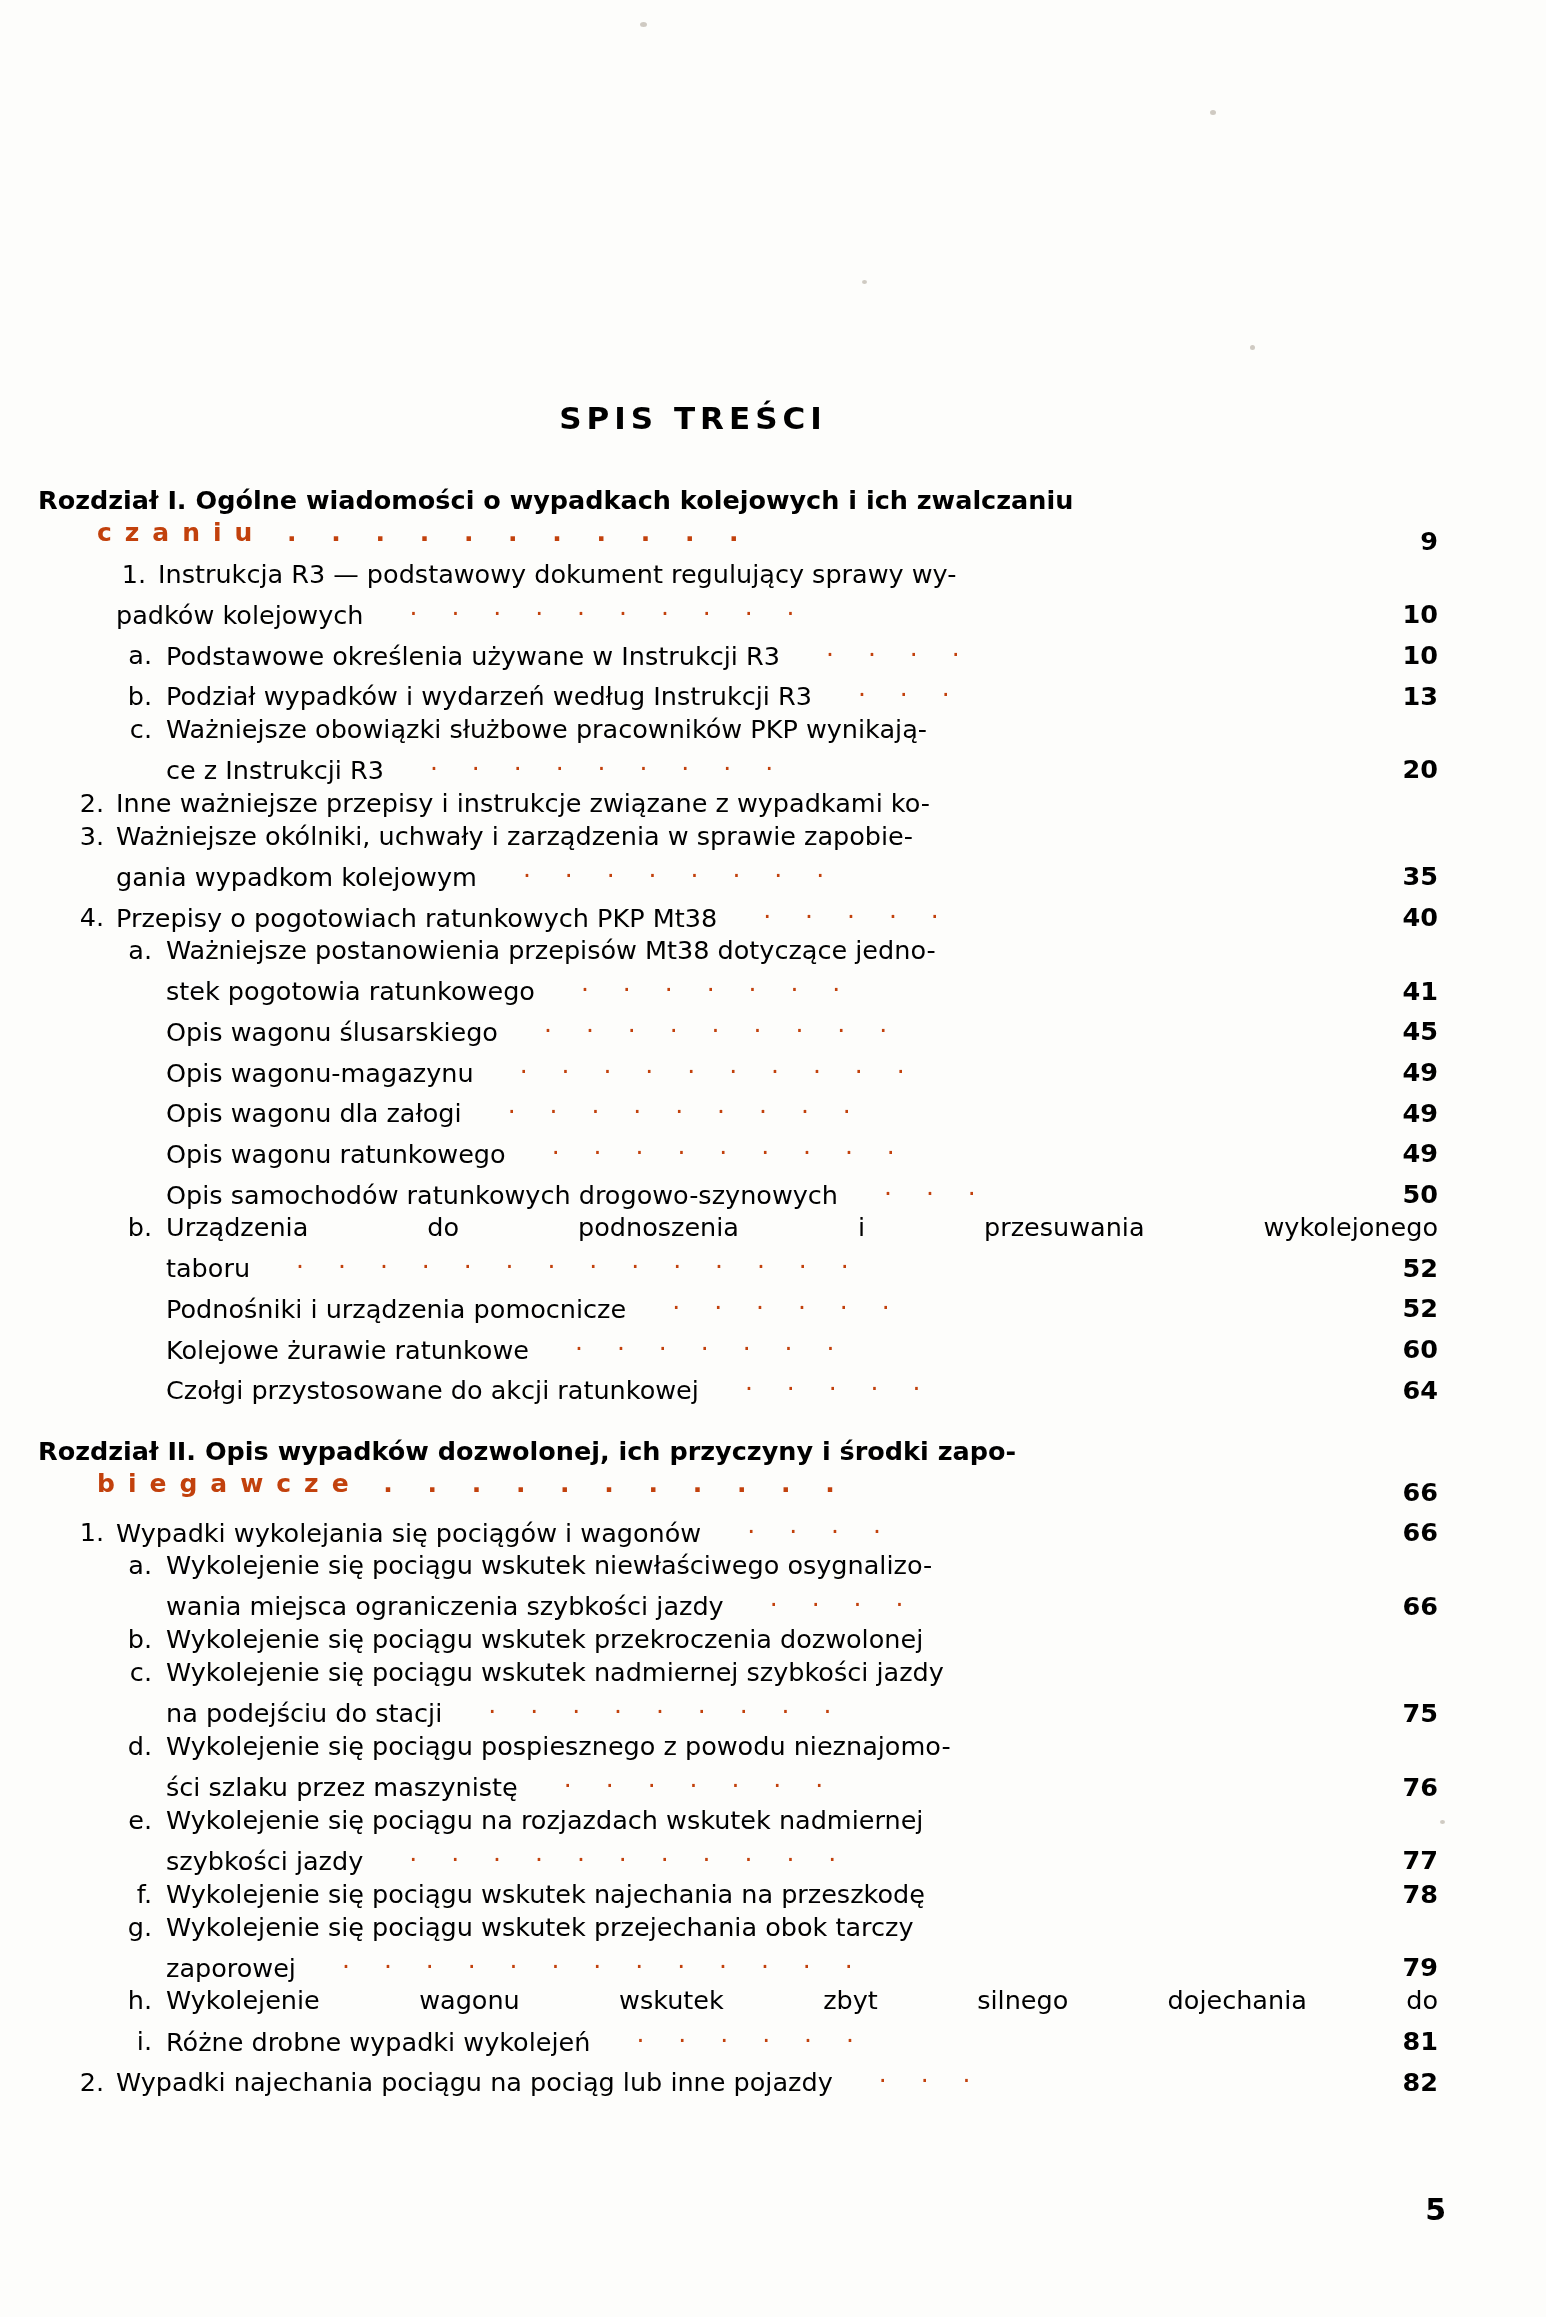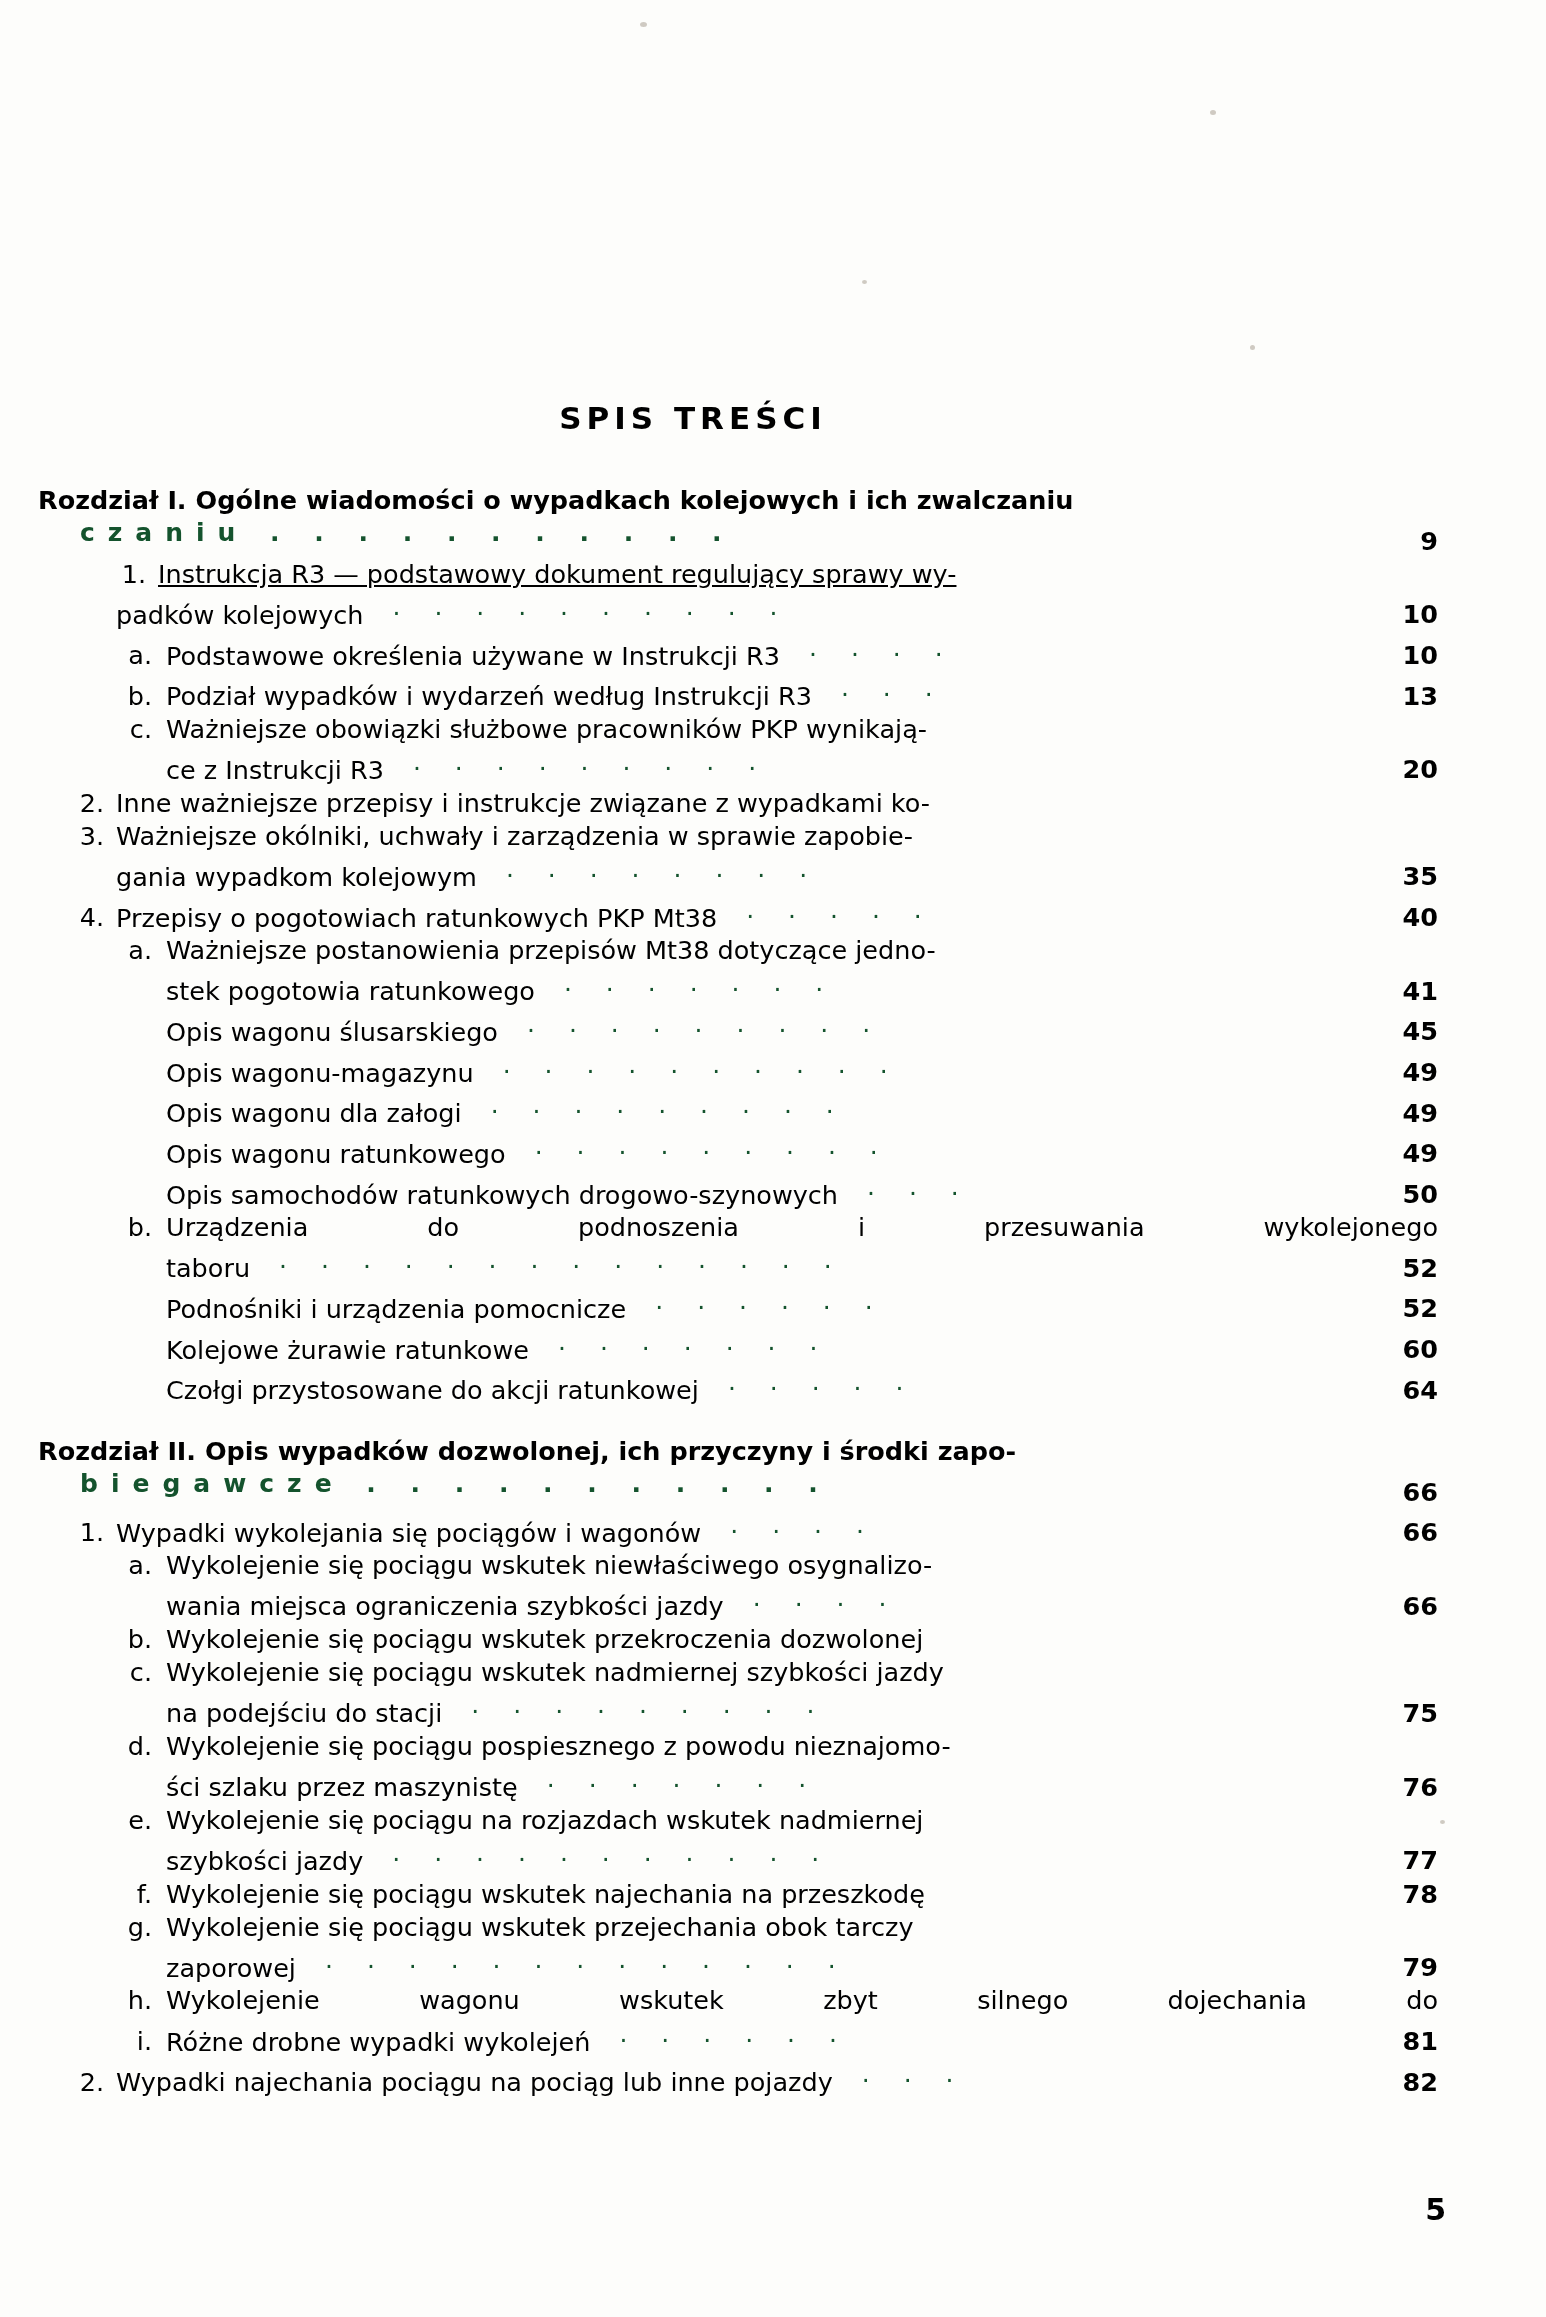--- a/index.html
+++ b/index.html
@@ -68,25 +68,26 @@
   .pg {
     flex: 0 0 64px;
     text-align: right;
     font-weight: bold;
     white-space: pre;
   }
   
   .leader {
     display: inline-block;
     letter-spacing: 13px;
-    color: #14532d;
+    color: #c2410c;
     vertical-align: baseline;
     white-space: nowrap;
     overflow: hidden;
     font-size: 25px;
+    margin-left: 17px;
   }
   .just {
     text-align: justify;
     text-align-last: justify;
   }
   .indent1 { padding-left: 42px; }
   .cont1 { padding-left: 42px; }
   .pagenum {
     position: absolute;
     right: 100px;
@@ -130,21 +131,21 @@
           <div class="txt cont1">
             <span class="leader">czaniu&nbsp;. . . . . . . . . . .</span>
           </div>
           <div class="pg">9</div>
         </div>
       </div>
 
       <div class="entry">
         <div class="row">
           <div class="num indent1" style="flex-basis:66px;">1.</div>
-          <div class="txt" style="padding-left:12px;text-decoration:underline;">Instrukcja R3 — podstawowy dokument regulujący sprawy wy-</div>
+          <div class="txt" style="padding-left:12px;">Instrukcja R3 — podstawowy dokument regulujący sprawy wy-</div>
         </div>
         <div class="row">
           <div class="txt cont1" style="padding-left:78px;">
             <span>padków kolejowych</span>
             <span class="leader">&nbsp;. . . . . . . . . .</span>
           </div>
           <div class="pg">10</div>
         </div>
       </div>
 

